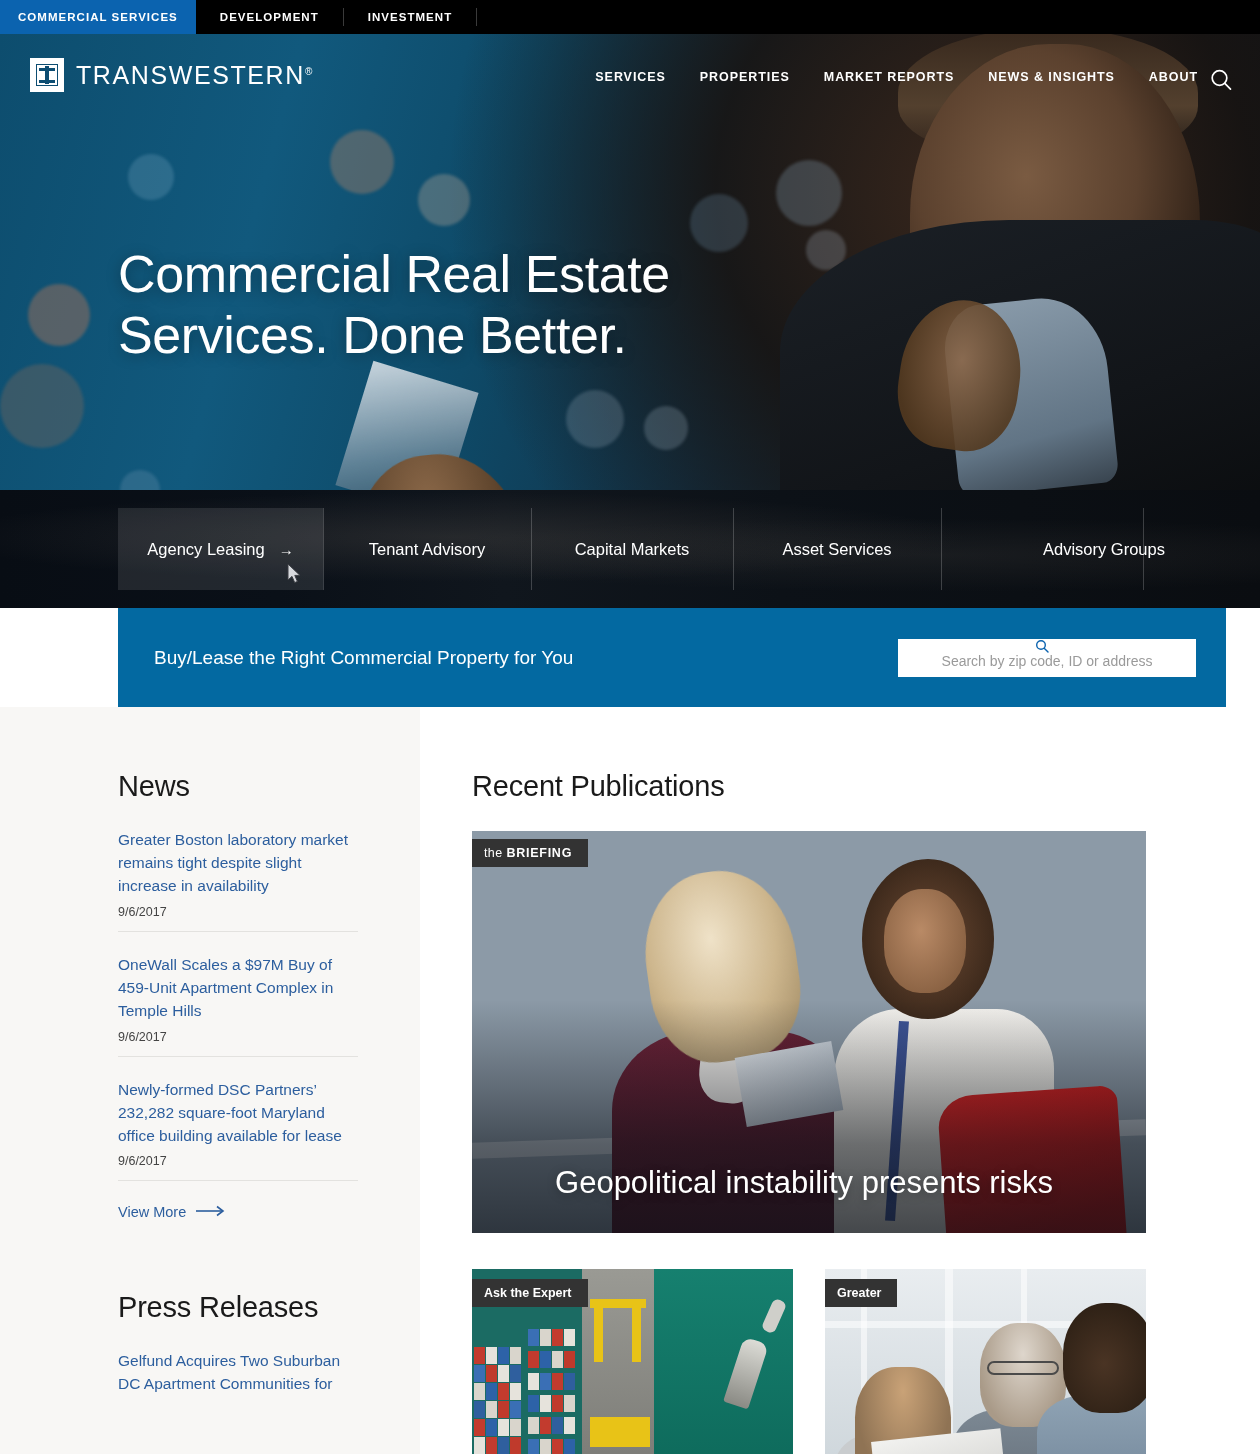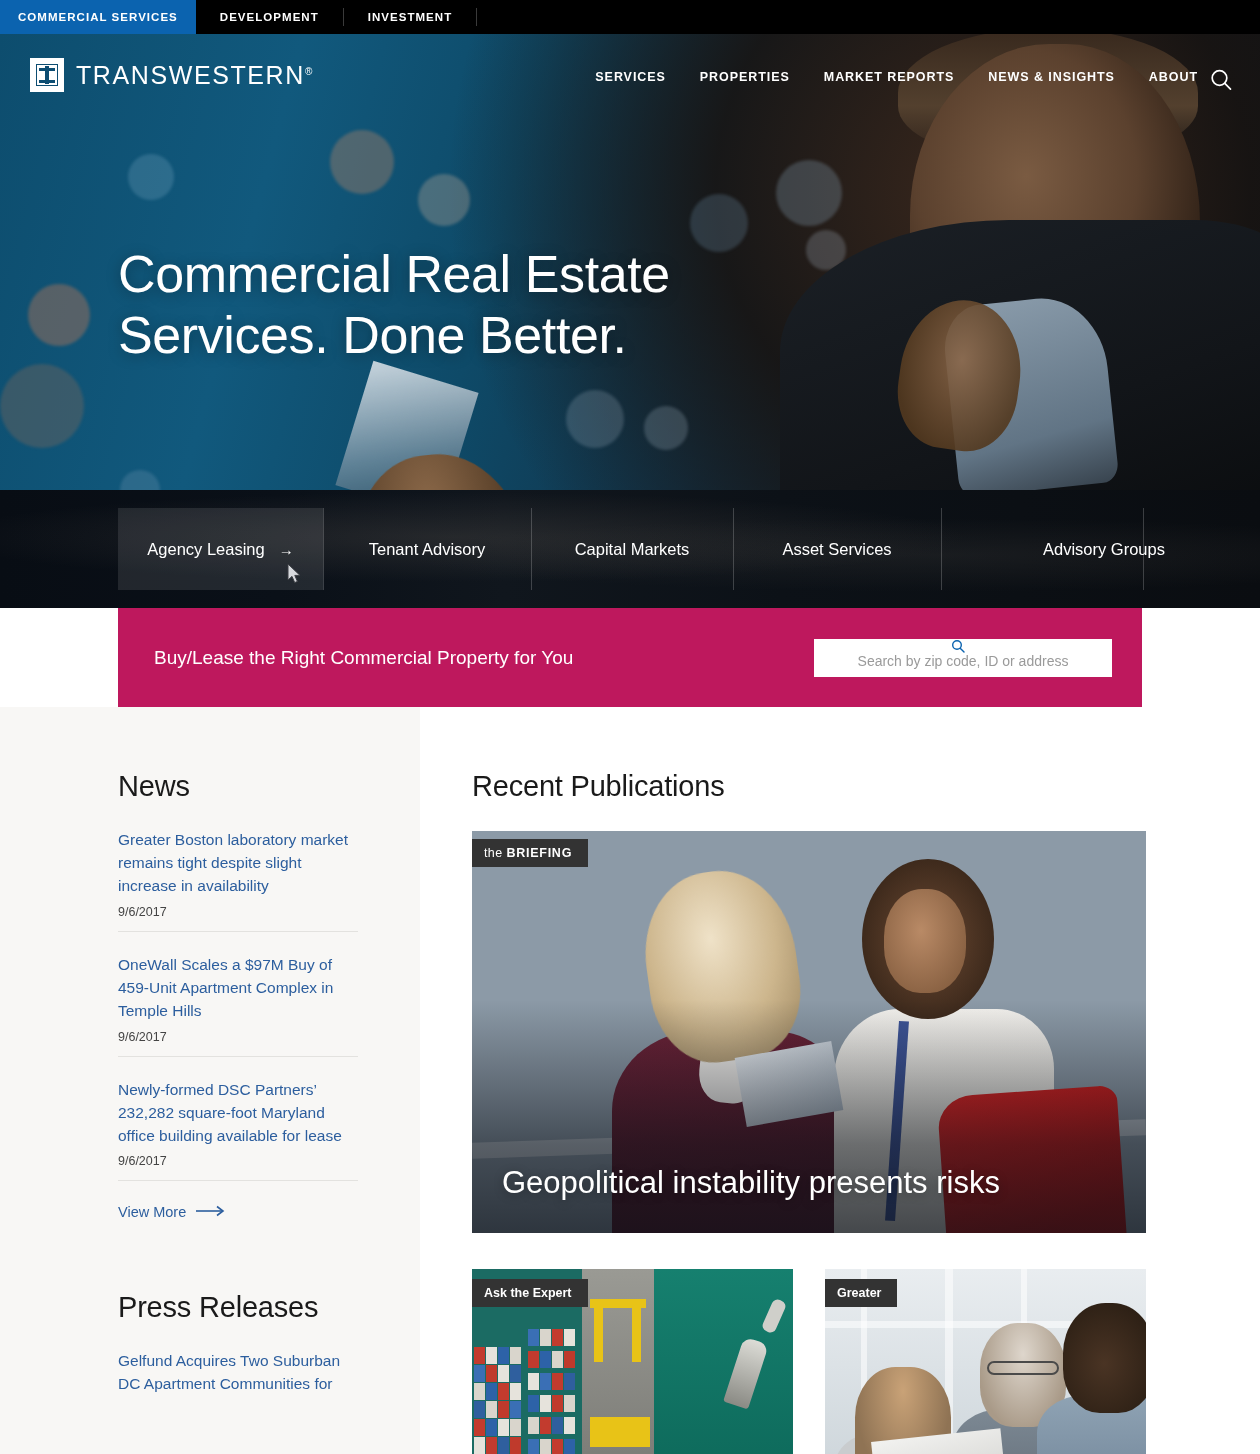--- a/index.html
+++ b/index.html
@@ -143,22 +143,22 @@
     white-space: nowrap; cursor: pointer;
   }
   .tab.active { background: rgba(255,255,255,0.10); }
   .tab .arrow { margin-left: 14px; font-size: 15px; }
   .tab-div { position: absolute; top: 18px; width: 1px; height: 82px; background: rgba(255,255,255,0.20); }
 
   .cursor { position: absolute; left: 287px; top: 563px; z-index: 25; }
 
   
   .bluestrip {
-    position: absolute; left: 118px; top: 608px; width: 1024px; height: 99px;
-    background: #be185d; z-index: 22; display: flex; align-items: center;
+    position: absolute; left: 118px; top: 608px; width: 1108px; height: 99px;
+    background: #0369a1; z-index: 22; display: flex; align-items: center;
   }
   .bluestrip-label {
     position: absolute; left: 36px; color: #ffffff; font-size: 19px; font-weight: 400;
   }
   .searchbox {
     position: absolute; right: 30px; width: 298px; height: 38px; background: #ffffff;
     display: flex; align-items: center; padding: 0 12px; cursor: text; flex-direction: column;
   }
   .searchbox .sicon { width: 14px; height: 14px; margin-right: 10px; flex: 0 0 auto; }
   .searchbox .ph { color: #9a9a9a; font-size: 14px; }
@@ -183,21 +183,21 @@
   .viewmore {
     display: inline-flex; align-items: center; gap: 10px; color: #2C5E9E;
     font-size: 14.5px; text-decoration: none;
   }
   .viewmore .va { display: inline-block; }
   .press { margin-top: 70px; }
 
   
   .pubs { position: absolute; left: 472px; top: 770px; width: 674px; z-index: 3; }
   .pub-hero {
-    position: relative; width: 674px; height: 402px; margin-top: 28px; overflow: hidden; cursor: pointer;
+    position: relative; width: 674px; height: 402px; margin-top: 28px; overflow: hidden; cursor: pointer; text-align: center;
   }
   .pub-hero-img {
     position: absolute; inset: 0;
     background:
       radial-gradient(ellipse at 28% 42%, #f0e6dc 0%, rgba(200,195,190,0.0) 34%),
       radial-gradient(ellipse at 72% 45%, #5b3a2c 0%, rgba(90,70,60,0.0) 30%),
       linear-gradient(160deg, #b9c6d1 0%, #9fb0bf 28%, #7d8e9d 52%, #4d5a66 78%, #2b3views 100%);
     background-color: #8c9aa7;
   }
   .ph-blonde {

